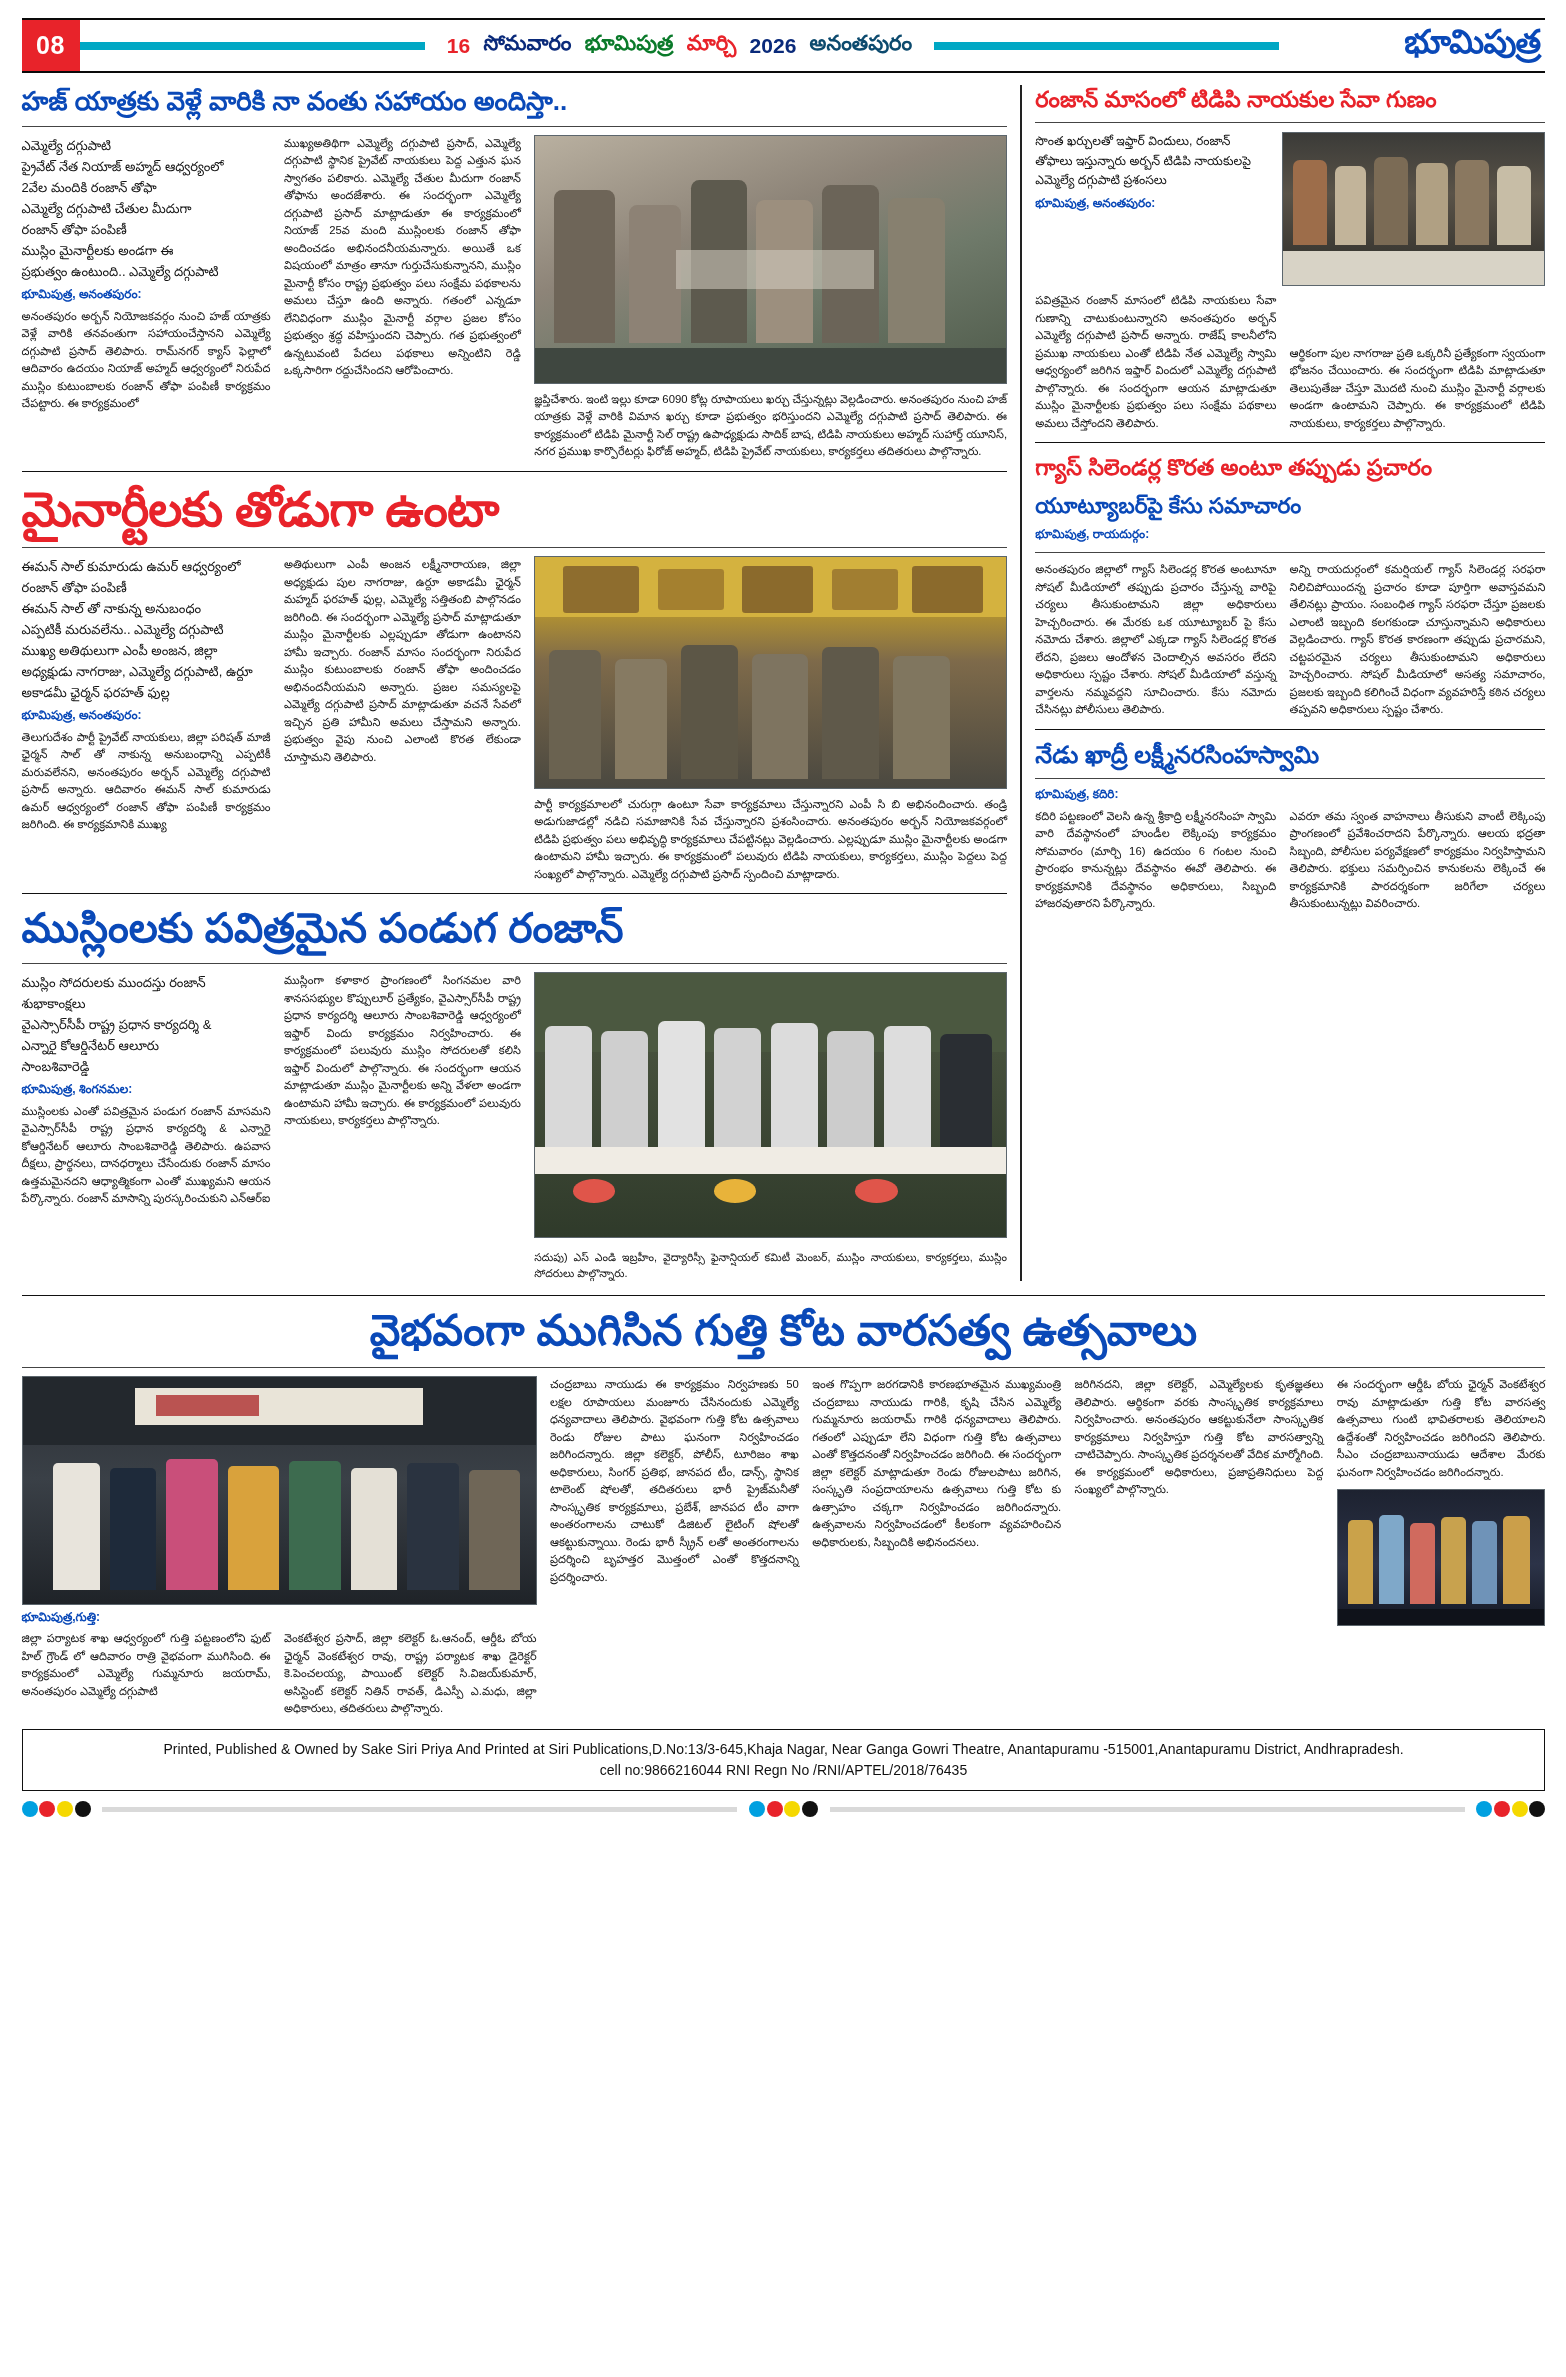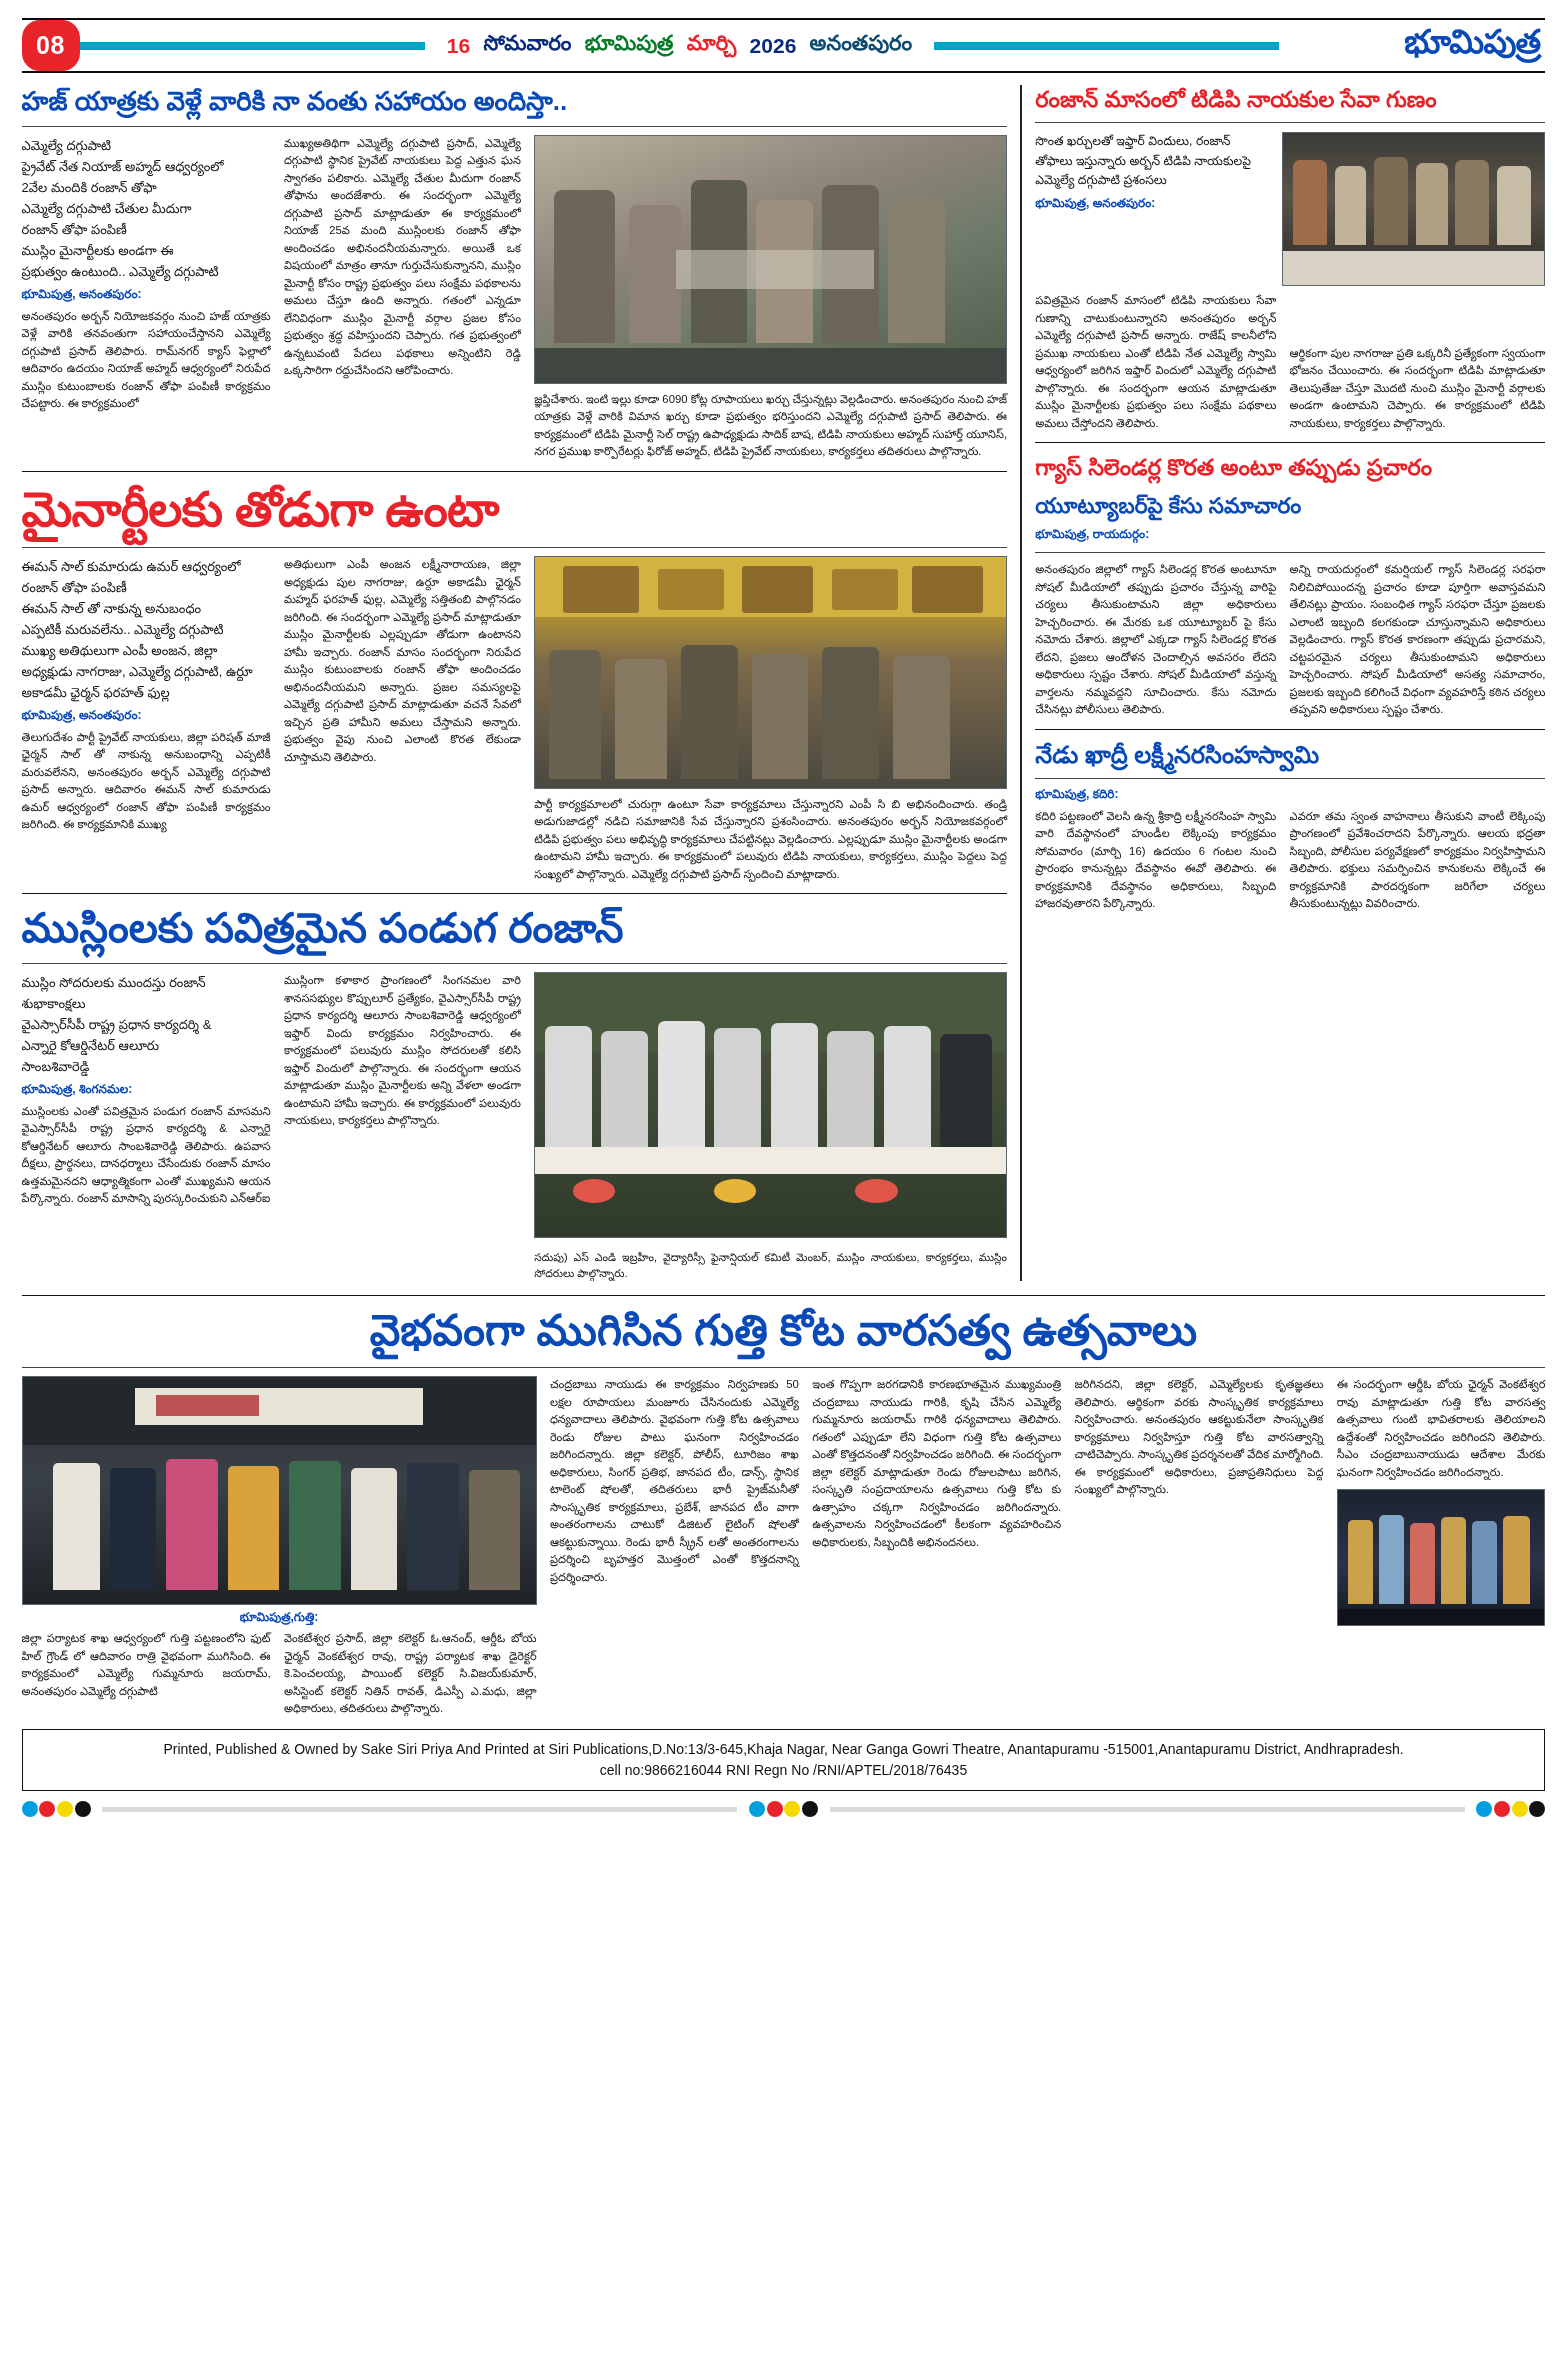--- a/index.html
+++ b/index.html
@@ -32,21 +32,20 @@
   .mast-page-no {
     width: 58px;
     background: #e8232a;
     color: #fff;
     font-size: 25px;
     font-weight: bold;
     display: flex;
     align-items: center;
     justify-content: center;
     letter-spacing: 0.8px;
-    border-radius: 18px;
   }
   .mast-rule-left {
     flex: 1;
     background: #00a7c4;
     margin: 21.6px 0 21.6px 0;
   }
   .mast-date {
     display: flex;
     align-items: center;
     justify-content: center;
@@ -422,21 +421,21 @@
           <div style="position:absolute;left:26%;top:8%;width:20%;height:9%;background:#b23a3a;opacity:.85;"></div>
           <div style="position:absolute;left:6%;top:38%;width:9%;height:56%;background:#e8e4dc;border-radius:5px 5px 0 0;"></div>
           <div style="position:absolute;left:17%;top:40%;width:9%;height:54%;background:#1e2a3a;border-radius:5px 5px 0 0;"></div>
           <div style="position:absolute;left:28%;top:36%;width:10%;height:58%;background:#c94f7a;border-radius:5px 5px 0 0;"></div>
           <div style="position:absolute;left:40%;top:39%;width:10%;height:55%;background:#d9a23c;border-radius:5px 5px 0 0;"></div>
           <div style="position:absolute;left:52%;top:37%;width:10%;height:57%;background:#3d6b4f;border-radius:5px 5px 0 0;"></div>
           <div style="position:absolute;left:64%;top:40%;width:9%;height:54%;background:#e4e0d6;border-radius:5px 5px 0 0;"></div>
           <div style="position:absolute;left:75%;top:38%;width:10%;height:56%;background:#2a3340;border-radius:5px 5px 0 0;"></div>
           <div style="position:absolute;left:87%;top:41%;width:10%;height:53%;background:#6f6657;border-radius:5px 5px 0 0;"></div>
         </div>
-        <div class="dateline" style="text-align:center;">భూమిపుత్ర,గుత్తి:</div>
+        <div class="dateline" style="text-align:left;">భూమిపుత్ర,గుత్తి:</div>
         <div class="flexrow" style="margin-top:3.3px;">
           <div style="width:249px;">
               <div class="body-txt">జిల్లా పర్యాటక శాఖ ఆధ్వర్యంలో గుత్తి పట్టణంలోని ఫుట్ హిల్ గ్రౌండ్ లో ఆదివారం రాత్రి వైభవంగా ముగిసింది. ఈ కార్యక్రమంలో ఎమ్మెల్యే గుమ్మనూరు జయరామ్, అనంతపురం ఎమ్మెల్యే దగ్గుపాటి</div>
             </div>
           <div style="flex:1;">
               <div class="body-txt">వెంకటేశ్వర ప్రసాద్, జిల్లా కలెక్టర్ ఓ.ఆనంద్, ఆర్డీఓ బోయ ఛైర్మన్ వెంకటేశ్వర రావు, రాష్ట్ర పర్యాటక శాఖ డైరెక్టర్ కె.పెంచలయ్య, పాయింట్ కలెక్టర్ సి.విజయ్‌కుమార్, అసిస్టెంట్ కలెక్టర్ నితిన్ రావత్, డిఎస్పీ ఎ.మధు, జిల్లా అధికారులు, తదితరులు పాల్గొన్నారు.</div>
             </div>
         </div>
       </div>
 

